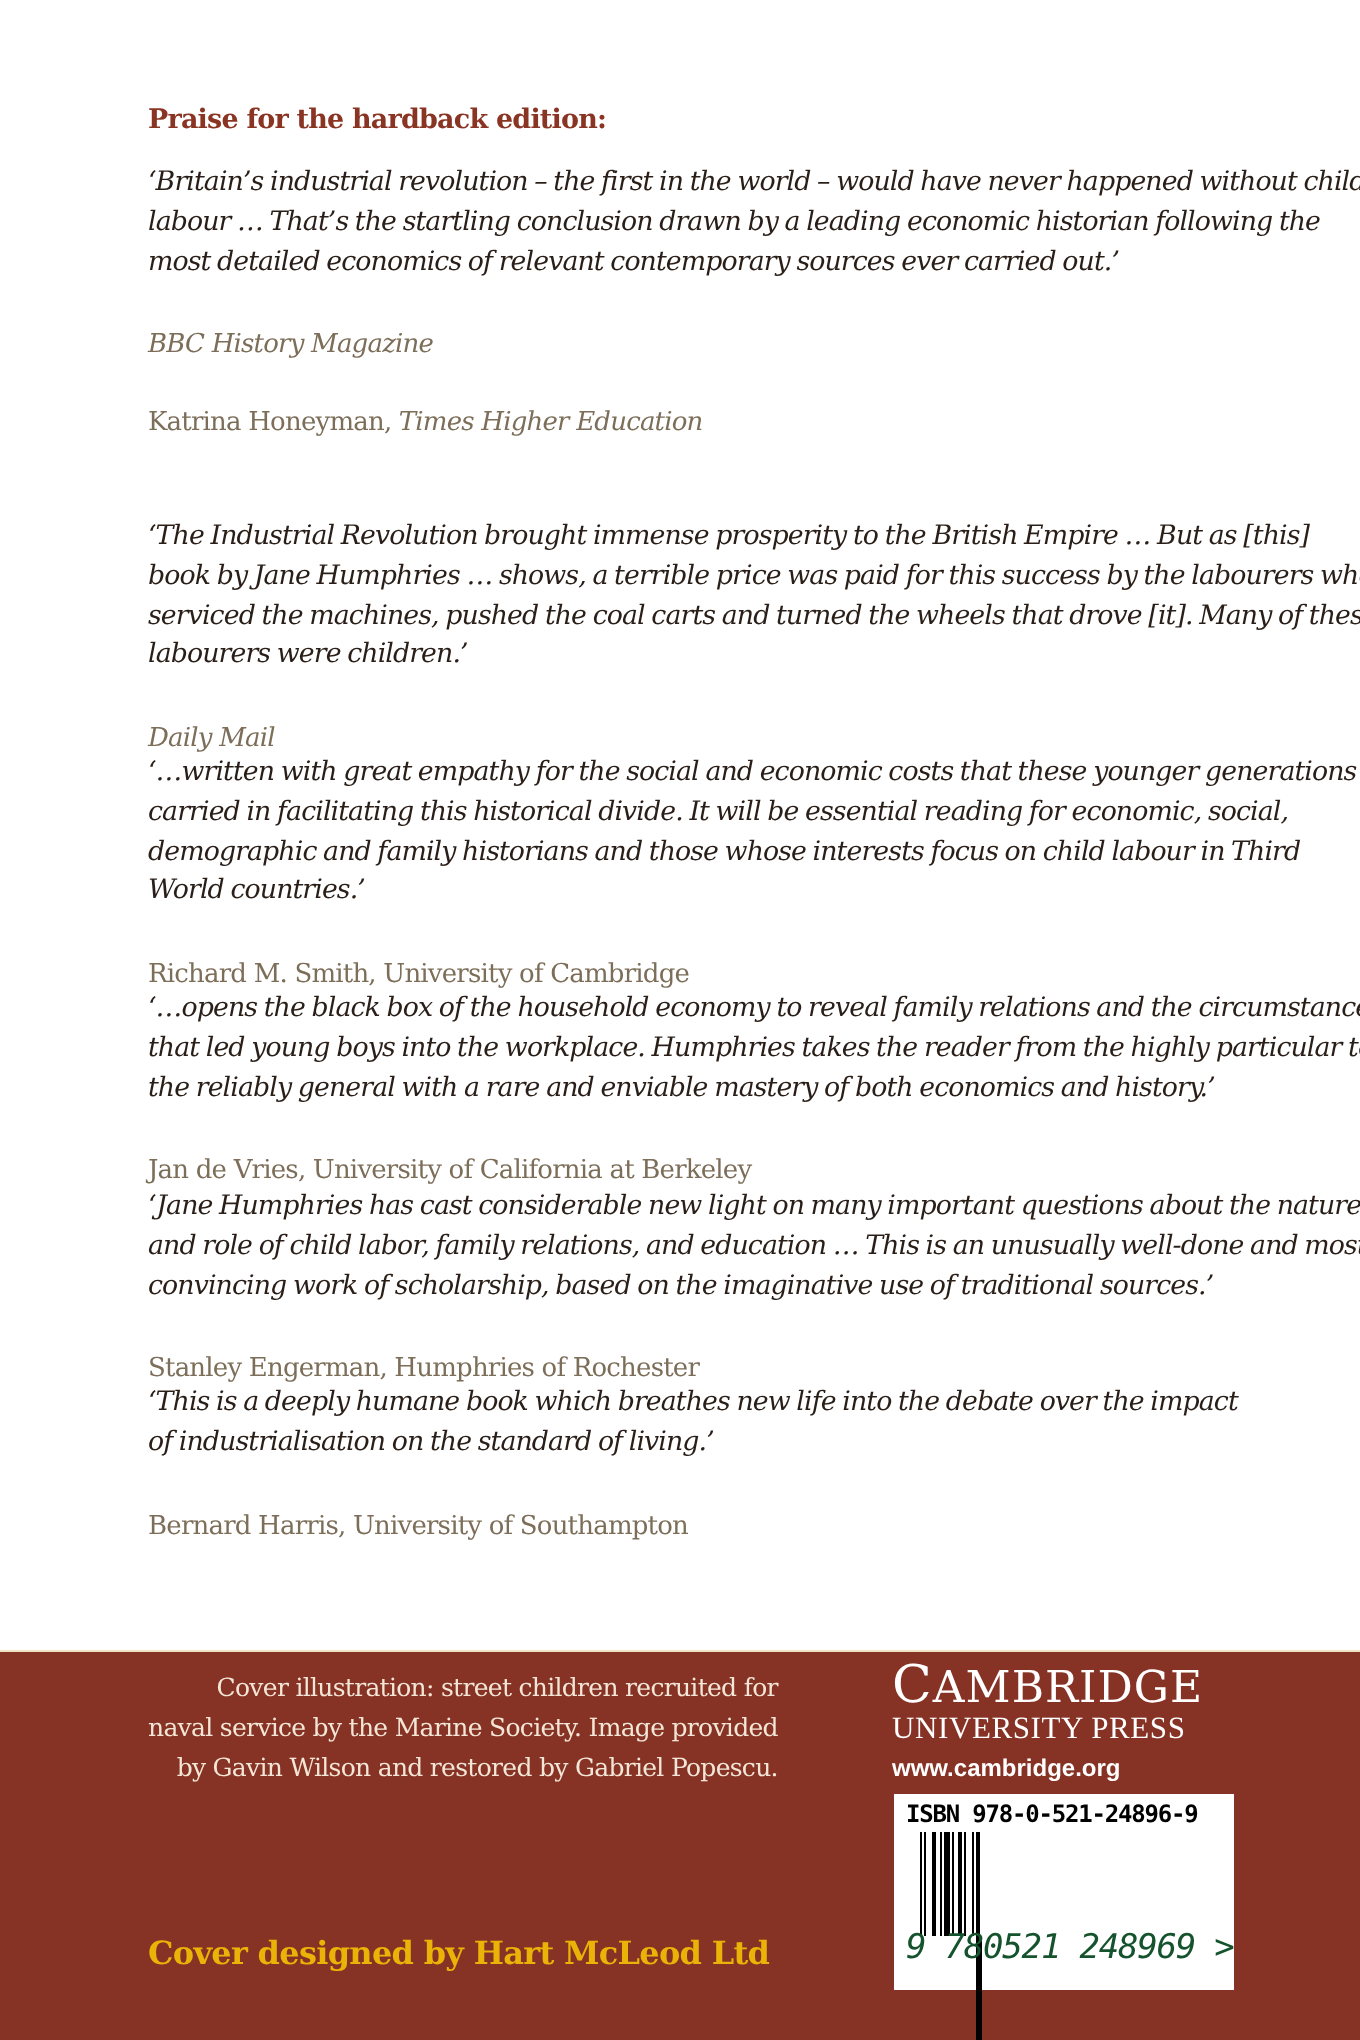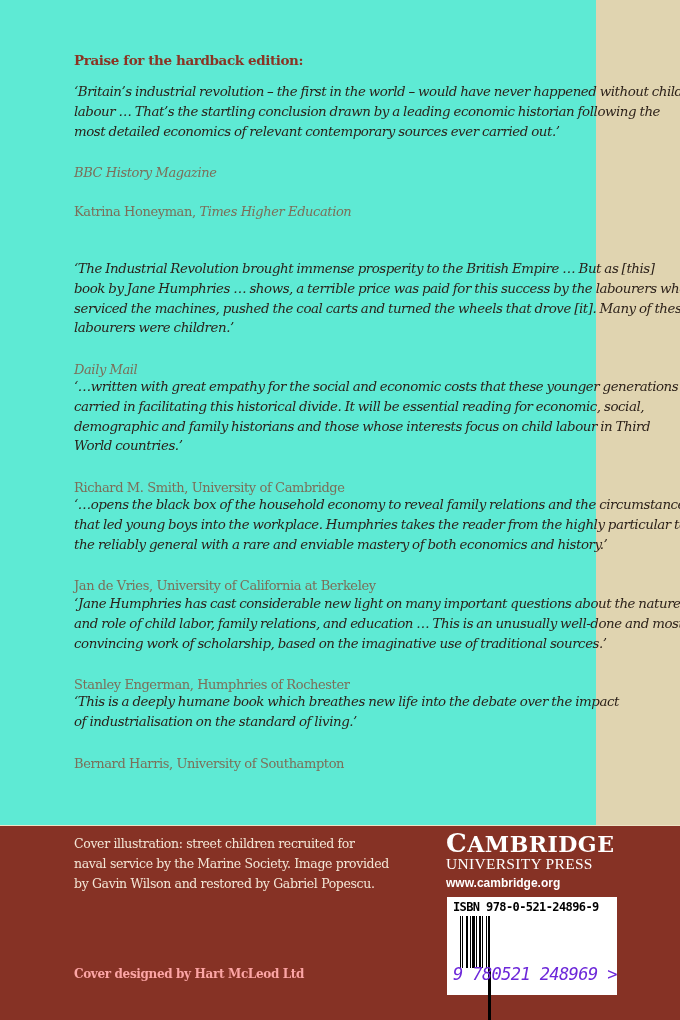--- a/index.html
+++ b/index.html
@@ -4,22 +4,22 @@
   <style>
     * { margin: 0; padding: 0; box-sizing: border-box; }
     html, body { width: 680px; height: 1020px; overflow: hidden; }
     body {
       background: #e0d4b0;
       font-family: "DejaVu Serif", "Liberation Serif", serif;
       color: #2a1f18;
       position: relative;
     }
     .top {
-      position: absolute; left: 0; top: 0; width: 596px; height: 825px;
-      background: #5eead4;
+      position: absolute; left: 0; top: 0; width: 680px; height: 825px;
+      background: #ffffff;
     }
     .heading {
       position: absolute; left: 74px; top: 52px;
       font-size: 13.5px; font-weight: bold; color: #8a3424;
       letter-spacing: -0.4px;
     }
     .quote {
       position: absolute; left: 74px; width: 540px;
     }
     .quote-text {
@@ -38,32 +38,32 @@
     .bottom {
       position: absolute; left: 0; top: 825px; width: 680px; height: 195px;
       background: #863225;
       border-top: 1px solid #efe3c4;
     }
     .cover-credit {
       position: absolute; left: 74px; top: 8px;
       font-size: 12.5px; line-height: 20px; color: #f3e6d6;
       letter-spacing: -0.35px; white-space: nowrap;
     }
-    .cover-credit span { display: block; }
+    .cover-credit span { display: block; text-align: right; }
     .designer {
       position: absolute; left: 74px; top: 141px;
-      font-size: 12px; font-weight: bold; color: #fca5a5; letter-spacing: -0.35px;
+      font-size: 16px; font-weight: bold; color: #eab308; letter-spacing: -0.35px;
     }
     .publisher {
       position: absolute; left: 446px; top: 5px; width: 180px;
       color: #ffffff;
     }
     .pub-name {
       font-family: "DejaVu Serif", "Liberation Serif", serif;
-      font-size: 22px; font-weight: bold; letter-spacing: 0.5px;
+      font-size: 22px; font-weight: normal; letter-spacing: 0.5px;
       line-height: 24px; white-space: nowrap;
     }
     .pub-name .big { font-size: 26px; }
     .pub-sub {
       font-family: "Liberation Serif", serif; font-size: 15.5px;
       letter-spacing: 0.3px; line-height: 16px; white-space: nowrap;
     }
     .pub-url {
       font-family: "Liberation Sans", sans-serif; font-size: 12px; font-weight: bold;
       margin-top: 4px; letter-spacing: 0;
@@ -76,21 +76,21 @@
       font-family: "DejaVu Sans Mono", monospace; font-size: 12px; font-weight: bold;
       color: #000; letter-spacing: -0.6px; line-height: 14px; white-space: nowrap;
     }
     .bars {
       margin-top: 2px; margin-left: 7px; height: 52px; display: flex; align-items: stretch;
     }
     .bars i { display: block; height: 100%; background: #000; }
     .bars b { display: block; height: 100%; }
     .isbn-digits {
       font-family: "DejaVu Sans Mono", monospace; font-size: 17px;
-      color: #6d28d9; line-height: 16px; margin-top: -2px; white-space: nowrap; letter-spacing: -0.6px;
+      color: #14532d; line-height: 16px; margin-top: -2px; white-space: nowrap; letter-spacing: -0.6px;
     }
   </style>
 </head>
 <body>
 
 
 
 <div class="top">
   <div class="heading">Praise for the hardback edition:</div>
 

